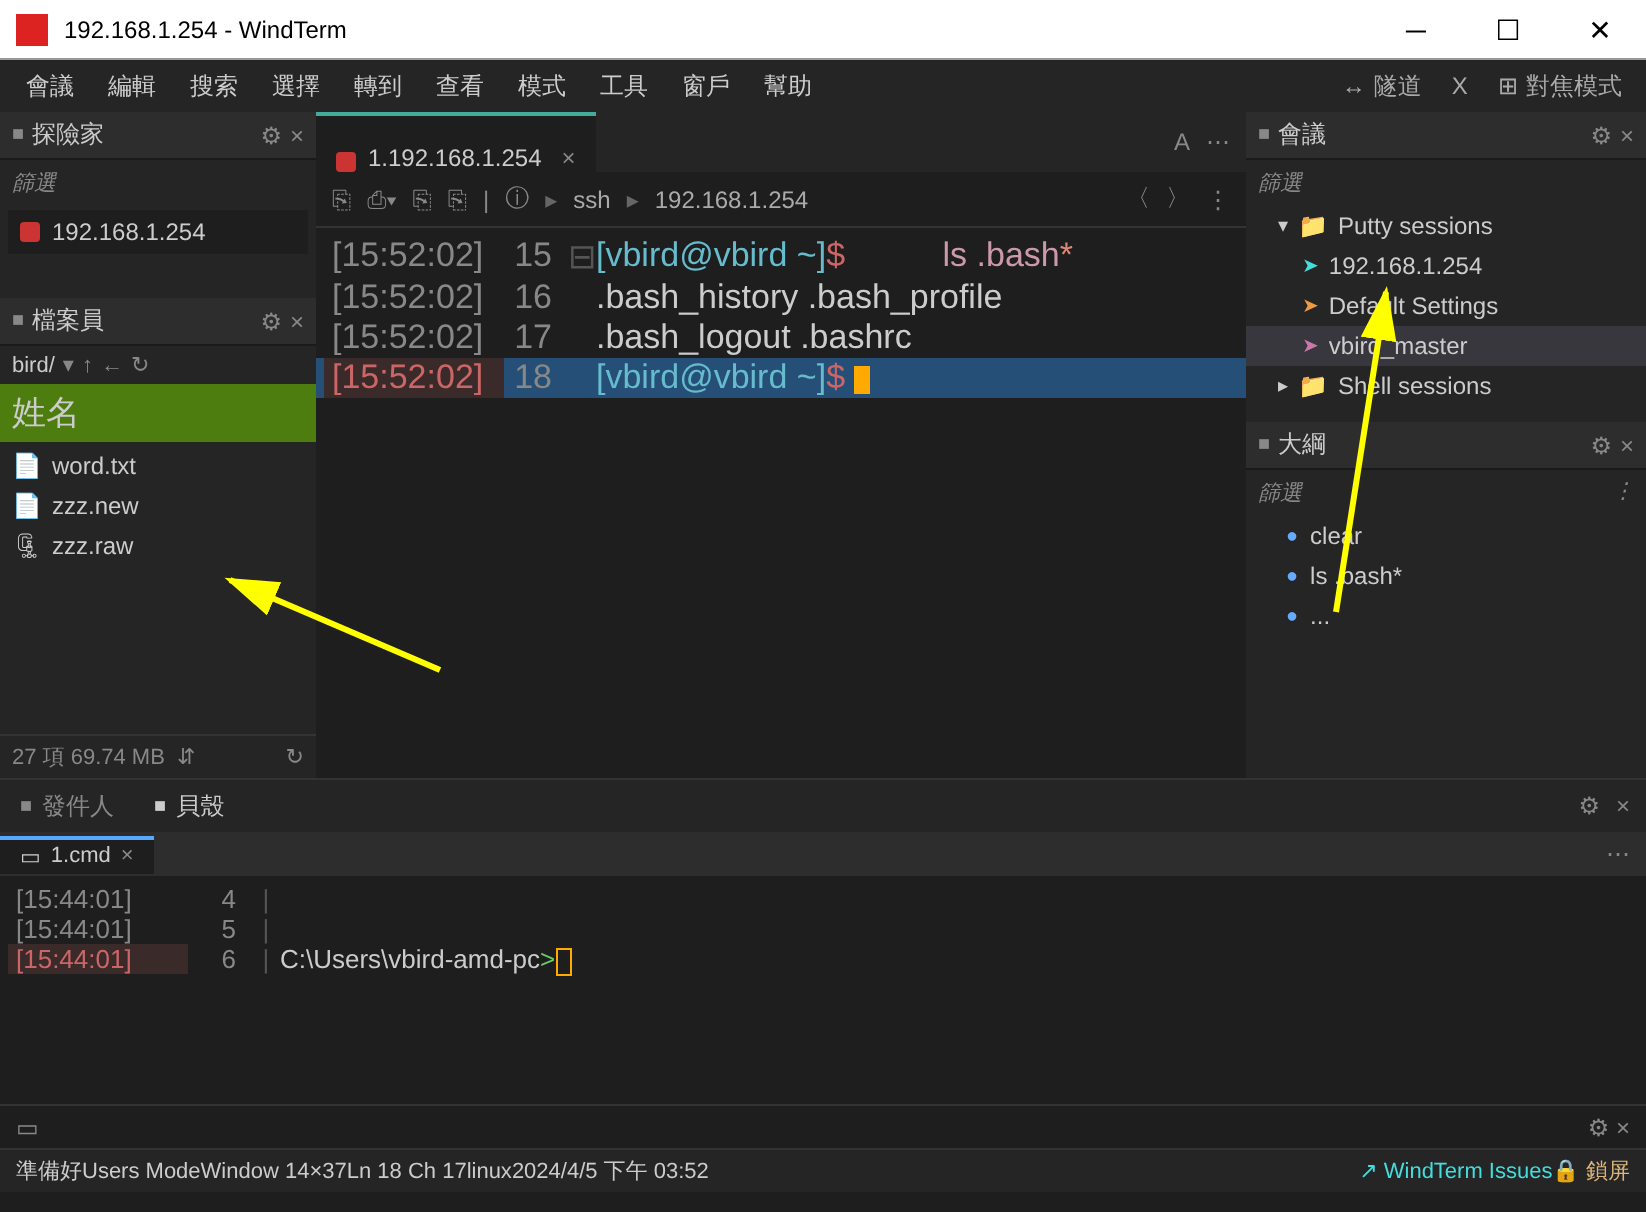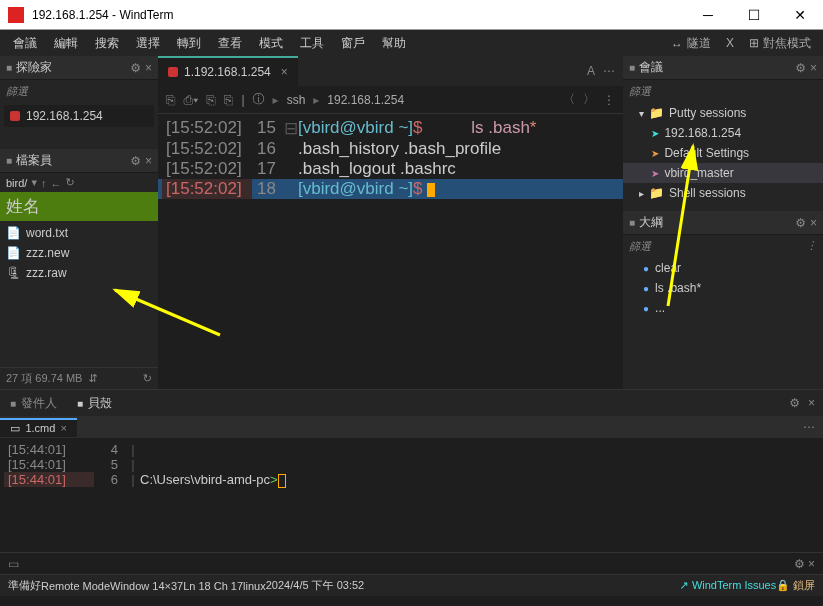--- a/index.html
+++ b/index.html
@@ -23,21 +23,21 @@
 .conn-item .dot { width:10px; height:10px; background:#c33; border-radius:2px; margin-right:6px; }
 .path-row { padding:3px 6px; display:flex; align-items:center; gap:4px; color:#888; font-size:11px; }
 .path-row .path { color:#ccc; }
 .name-hdr { padding:3px 6px; background:#4d7c0f; color:#ccc; font-size:17px; }
 .file-list { flex:1; padding:2px 0; }
 .file-item { padding:3px 6px; display:flex; align-items:center; gap:6px; }
 .fi-icon { width:14px; display:inline-block; text-align:center; }
 .file-status { padding:3px 6px; color:#888; font-size:11px; border-top:1px solid #333; display:flex; align-items:center; gap:6px; }
 .center { flex:1; display:flex; flex-direction:column; background:#1e1e1e; position:relative; }
 .tab-row { height:30px; background:#252526; display:flex; align-items:center; }
-.tab { height:30px; padding:0 10px; display:flex; align-items:center; gap:6px; background:#1e1e1e; border-top:2px solid #4a9; }
+.tab { height:30px; padding:0 10px; display:flex; align-items:flex-end; gap:6px; background:#1e1e1e; border-top:2px solid #4a9; }
 .tab .tab-icon { width:10px; height:10px; background:#c33; border-radius:2px; }
 .tab .close { color:#888; margin-left:4px; }
 .tab-row .rbtns { margin-left:auto; padding-right:8px; display:flex; gap:8px; color:#888; }
 .toolbar { height:28px; display:flex; align-items:center; padding:0 8px; gap:8px; color:#888; background:#1e1e1e; border-bottom:1px solid #333; font-size:12px; }
 .toolbar .crumb { color:#aaa; }
 .toolbar .sep { color:#666; }
 .term { flex:1; padding:4px 0; font-family:Consolas,monospace; font-size:17px; background:#1e1e1e; position:relative; }
 .tline { display:flex; align-items:flex-start; padding:0 4px; }
 .tline.sel { background:#264f78; }
 .ts { color:#888; width:90px; padding-left:4px; }
@@ -342,21 +342,21 @@
 <div class="pre-status">
   <span>▭</span>
   <span>
     <span>⚙</span>
     <span>×</span>
   </span>
 </div>
 
 <div class="statusbar">
   <span>準備好</span>
-  <span>Remote Mode</span>
+  <span>Users Mode</span>
   <span>Window 14×37</span>
   <span>Ln 18 Ch 17</span>
   <span>linux</span>
   <span>2024/4/5 下午 03:52</span>
   <div class="spacer"></div>
   <span class="wt-issues">↗ <span>WindTerm Issues</span></span>
   <span class="lock">🔒 <span>鎖屏</span></span>
 </div>
 
 </body></html>

